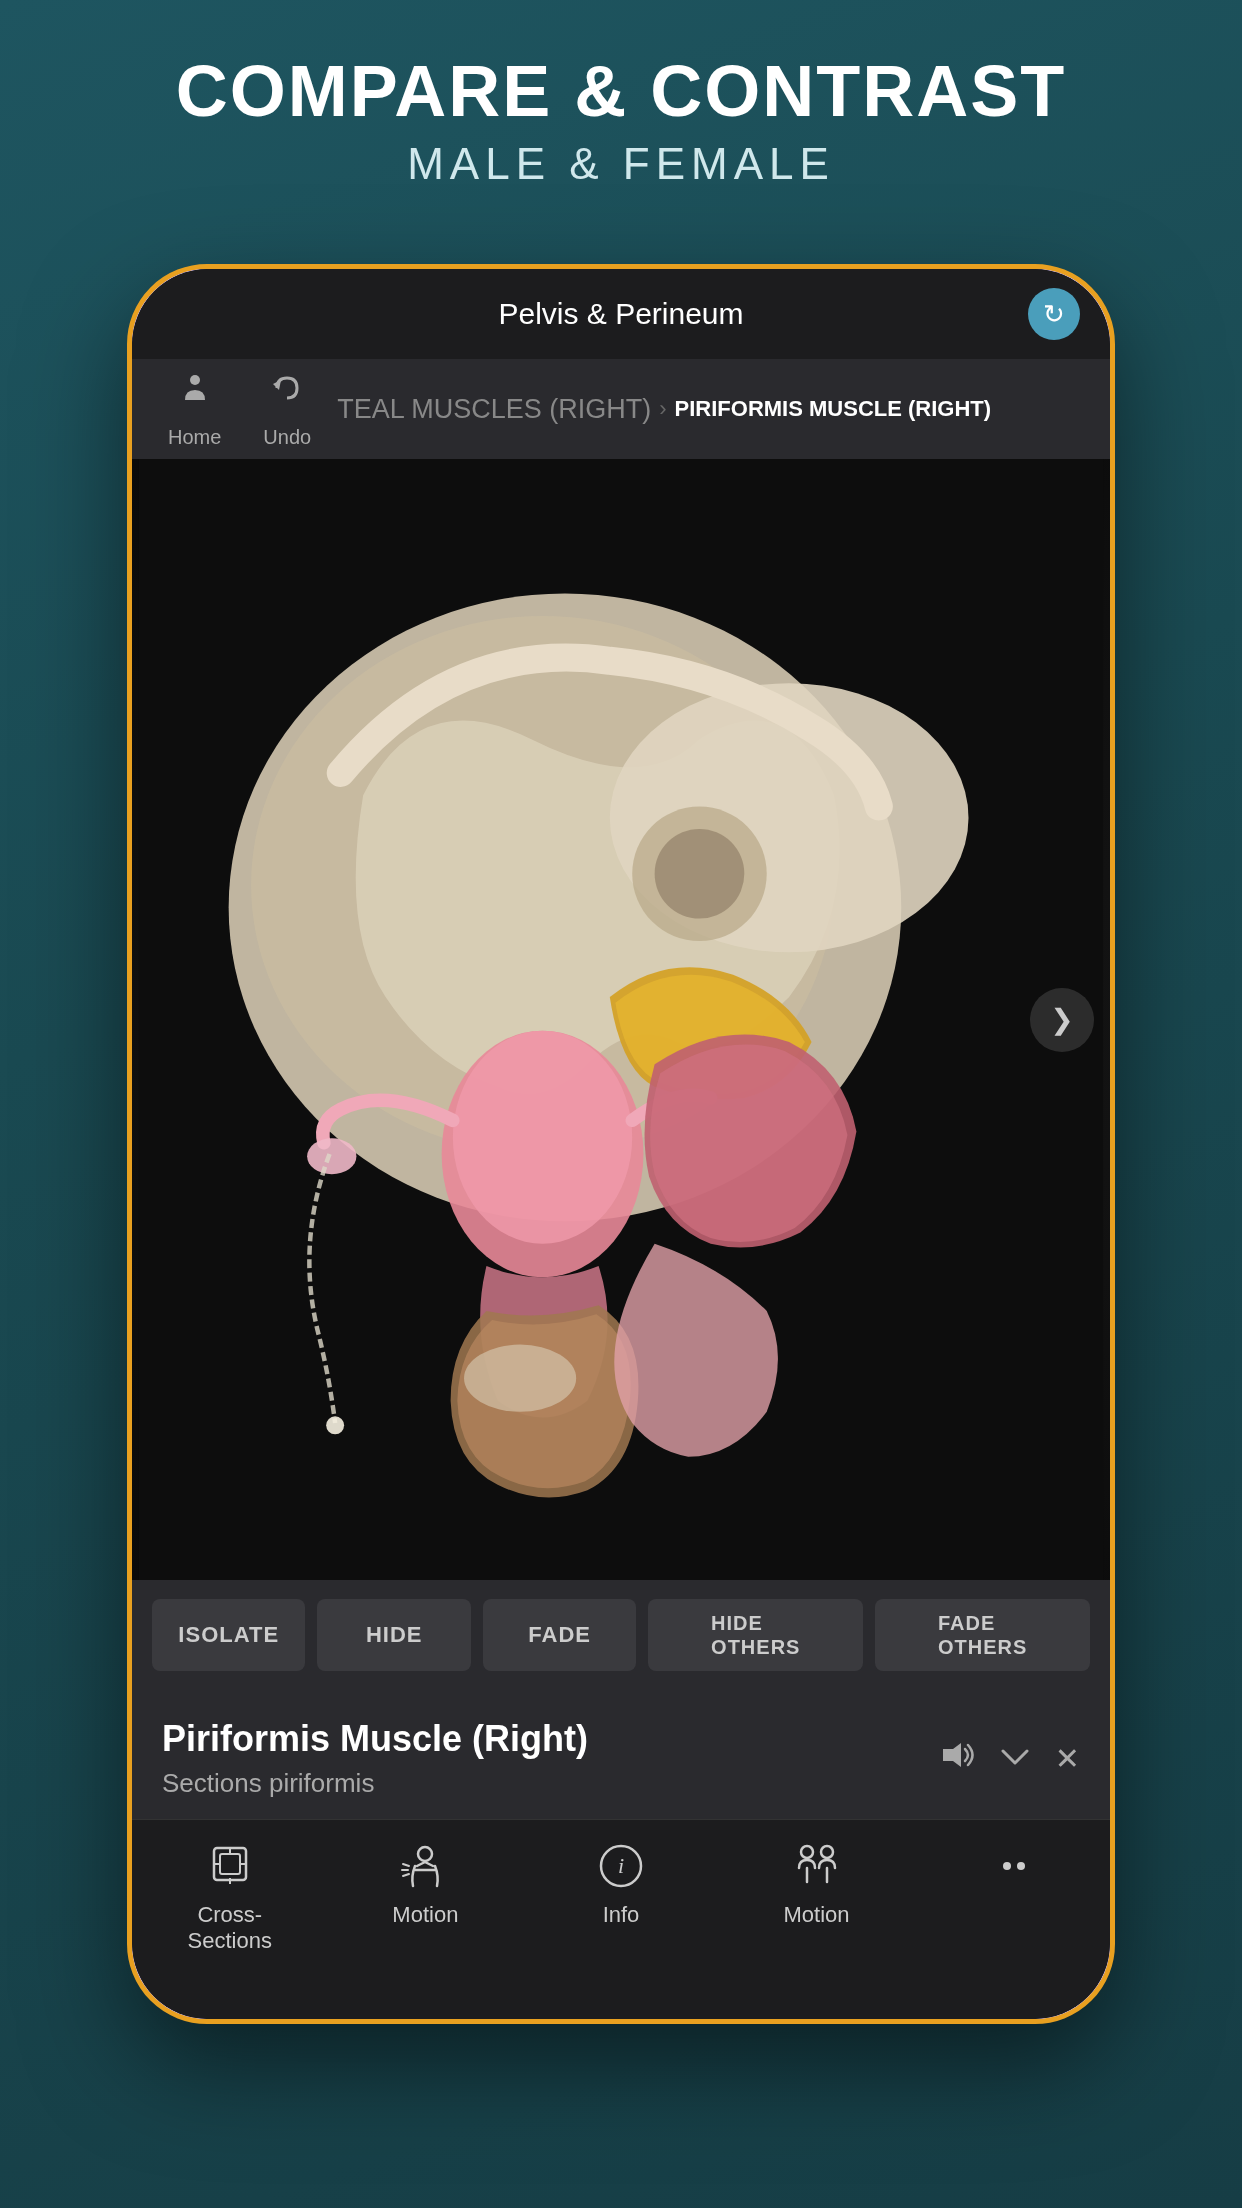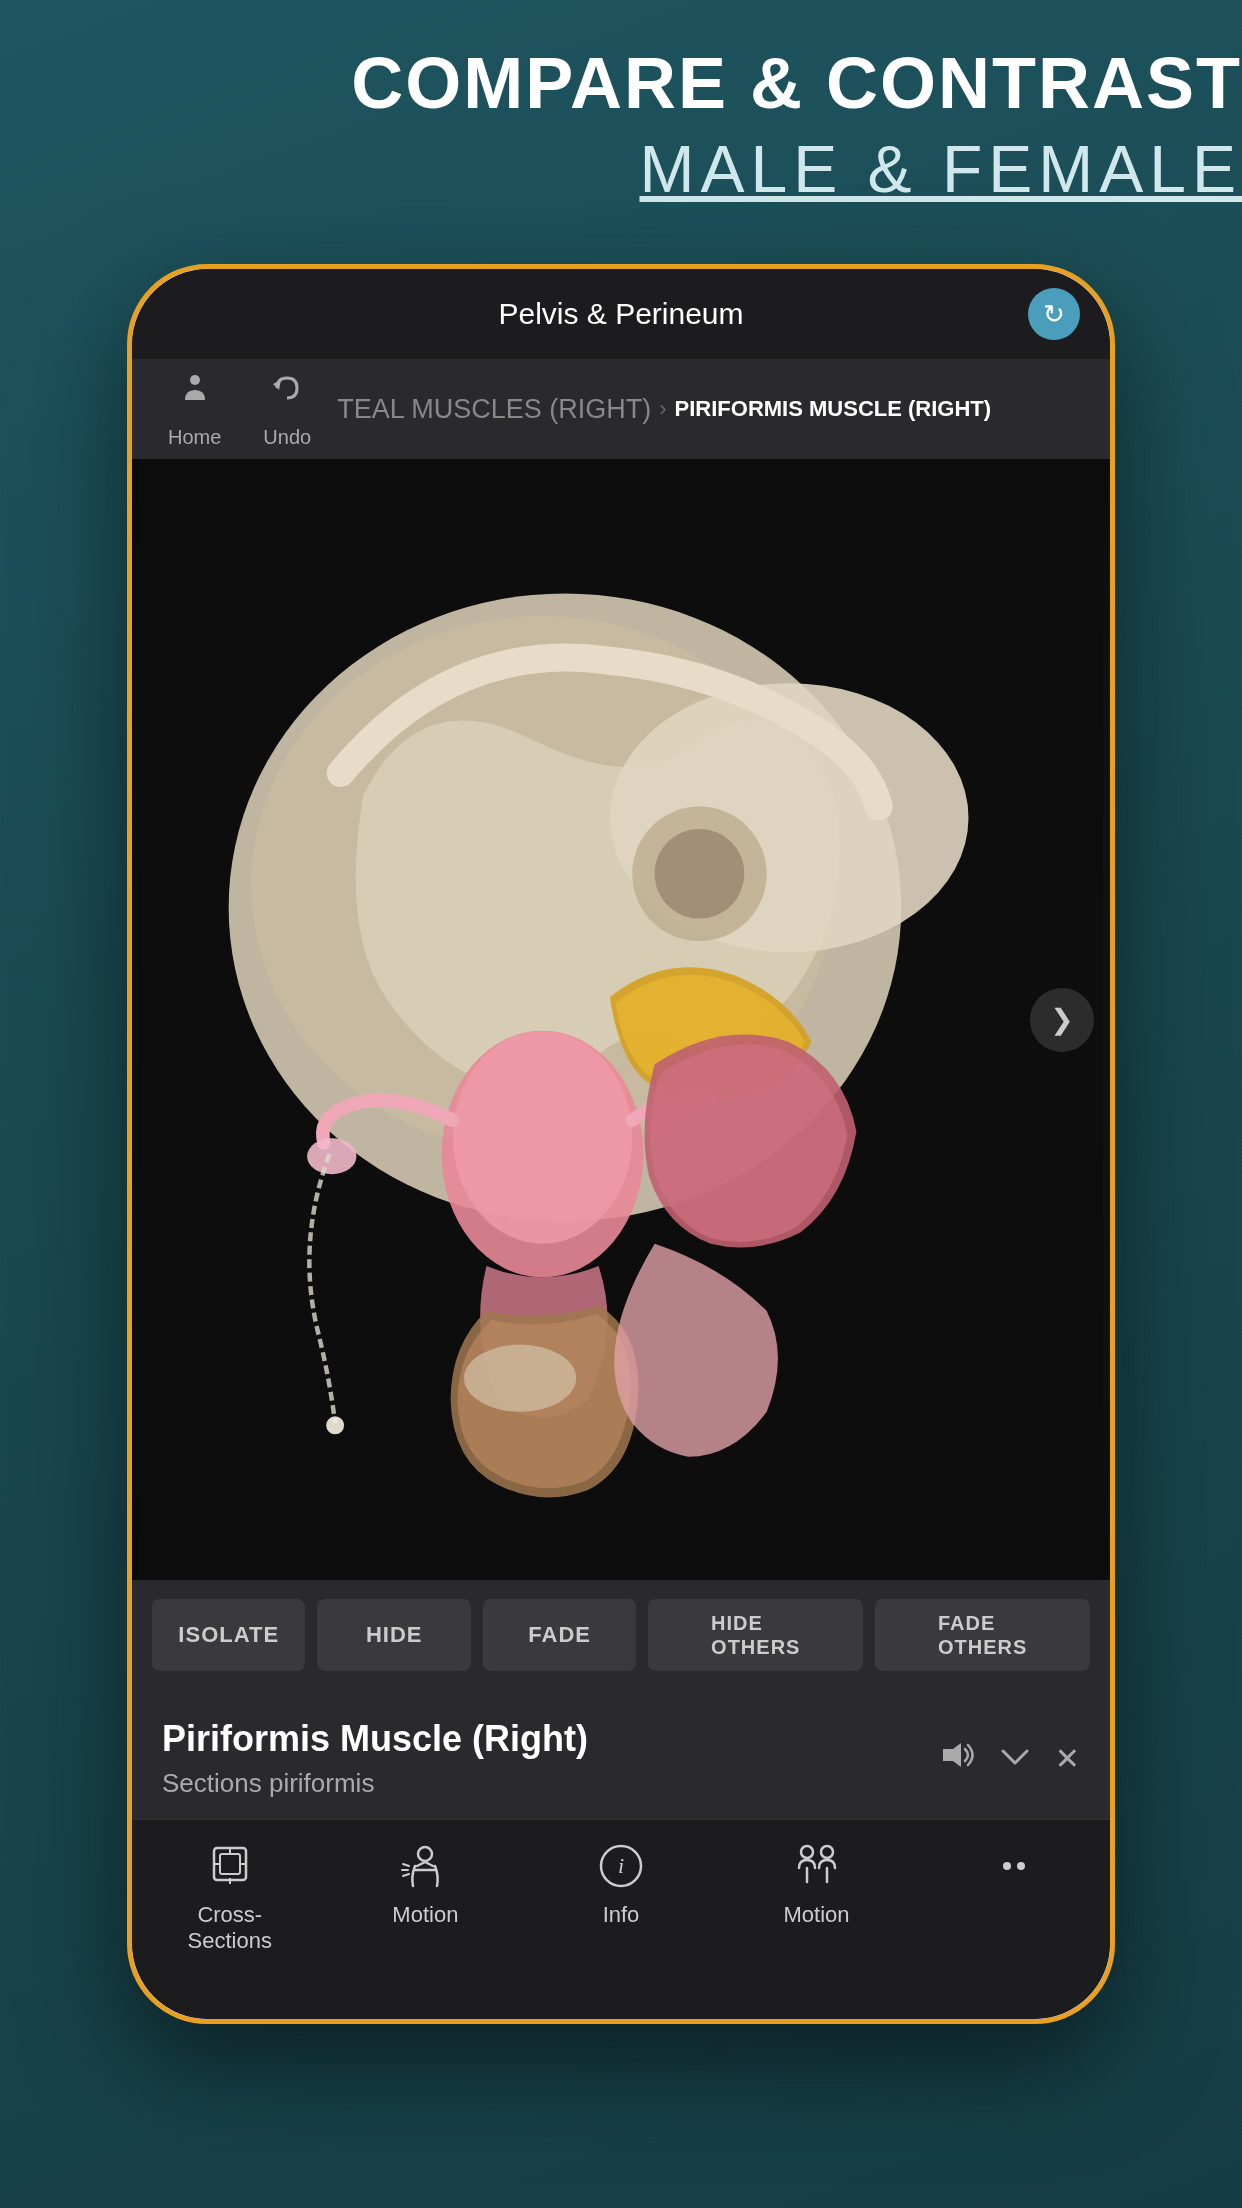--- a/index.html
+++ b/index.html
@@ -16,43 +16,42 @@
     .bg {
       width: 100%;
       height: 100%;
       background: linear-gradient(160deg, #1e5560 0%, #1a4a52 40%, #163d45 100%);
       position: absolute;
       top: 0; left: 0;
     }
 
     .header-text {
       position: absolute;
-      top: 44px;
+      top: 52px;
       left: 0; right: 0;
-      text-align: right;
+      text-align: center;
       z-index: 10;
     }
 
     .header-title {
       color: #ffffff;
       font-size: 72px;
       font-weight: 900;
       letter-spacing: 2px;
       text-transform: uppercase;
       line-height: 1.1;
     }
 
     .header-subtitle {
       color: #d0e8ec;
-      font-size: 66px;
+      font-size: 44px;
       font-weight: 400;
       letter-spacing: 6px;
       text-transform: uppercase;
       margin-top: 8px;
-      text-decoration: underline;
     }
 
     
     .phone-frame {
       position: absolute;
       top: 264px;
       left: 50%;
       transform: translateX(-50%);
       width: 988px;
       height: 1760px;

